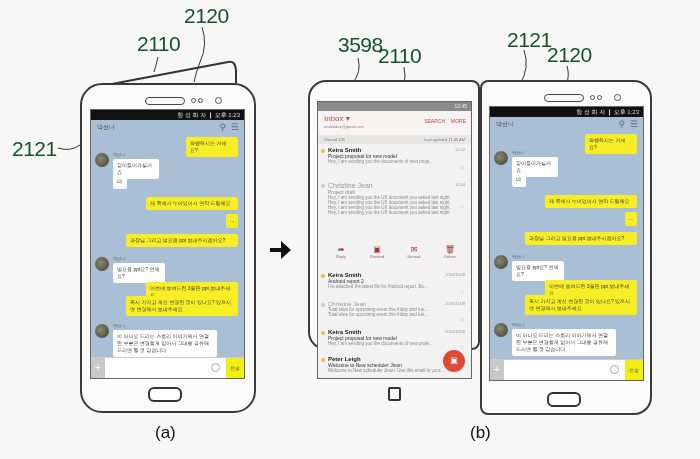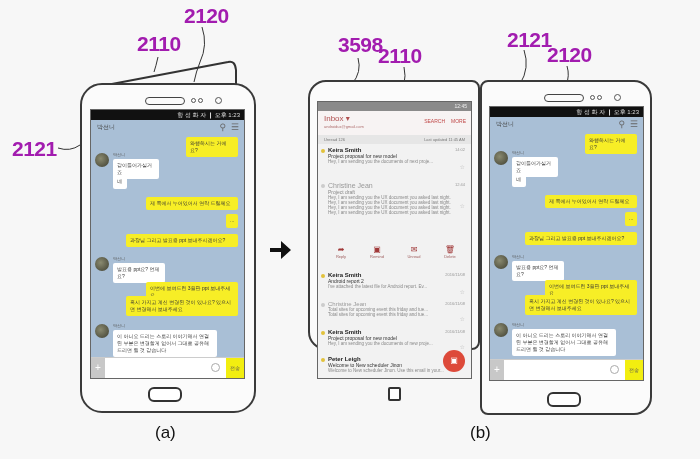--- a/index.html
+++ b/index.html
@@ -1,17 +1,17 @@
 <!DOCTYPE html>
 <html><head>
 <meta charset="utf-8">
 <style>
   html,body{margin:0;padding:0;}
   body{width:700px;height:459px;background:#f7f7f7;position:relative;overflow:hidden;font-family:"Liberation Sans",sans-serif;}
-  .refnum{position:absolute;font-family:"Liberation Sans",sans-serif;font-weight:bold;font-size:21px;color:#a21caf;letter-spacing:-0.5px;}
+  .refnum{position:absolute;font-family:"Liberation Sans",sans-serif;font-weight:normal;font-size:21px;color:#14532d;letter-spacing:-0.5px;}
   .caption{position:absolute;font-size:17px;color:#111;}
   .phone{position:absolute;background:#fbfbfb;border:2.5px solid #3a3a3a;box-sizing:border-box;}
   .screen{position:absolute;overflow:hidden;border:1px solid #666;box-sizing:border-box;}
   .statusbar{height:10px;background:#111;color:#ddd;font-size:6px;text-align:right;padding-right:4px;line-height:10px;}
   .chat{background:#a9bfd6;}
   .chathead{height:15px;font-size:6px;color:#444;line-height:15px;padding-left:6px;position:relative;}
   .chathead .ico{position:absolute;top:0;font-size:9px;color:#666;}
   .bub{position:absolute;font-size:5px;line-height:7px;padding:3px 4px;border-radius:2px;color:#333;box-sizing:border-box;}
   .bub.me{background:#f7ee26;}
   .bub.other{background:#ffffff;}

